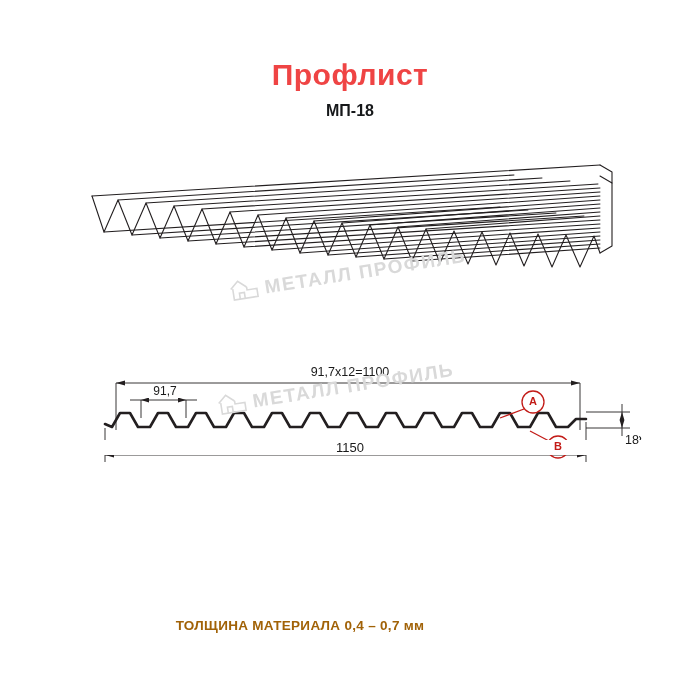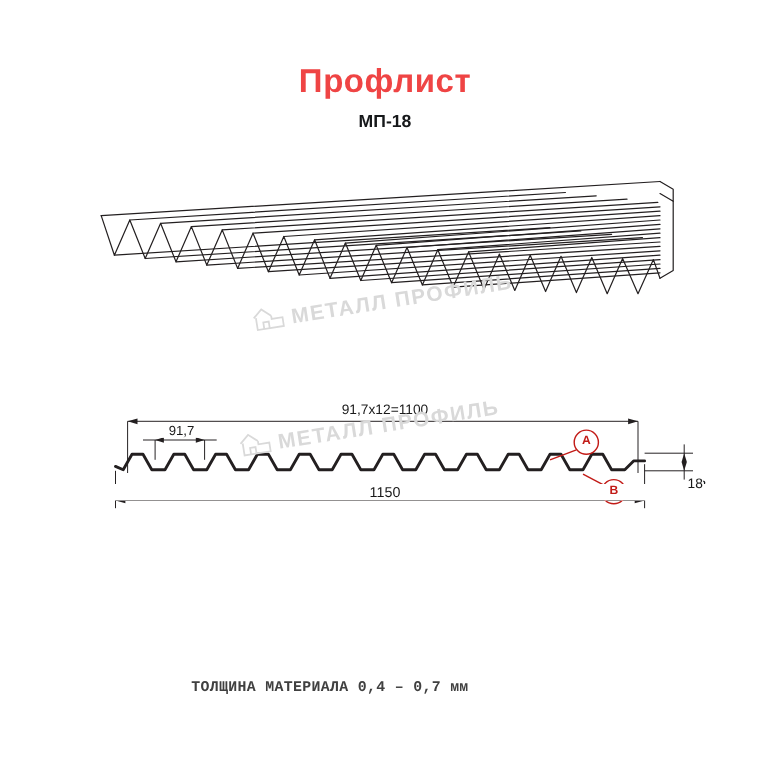--- a/index.html
+++ b/index.html
@@ -44,22 +44,21 @@
   }
   .footnote {
     position: absolute;
     top: 618px;
     left: 0;
     width: 600px;
     text-align: center;
     font-size: 13.5px;
     font-weight: bold;
     letter-spacing: 0.3px;
-    color: #404040;
-    font-family: Liberation Mono, monospace;
+    color: #a16207;
   }
   .svg-layer {
     position: absolute;
     top: 0;
     left: 0;
   }
   .wm {
     position: absolute;
     color: #d9d9d9;
     font-size: 19px;

